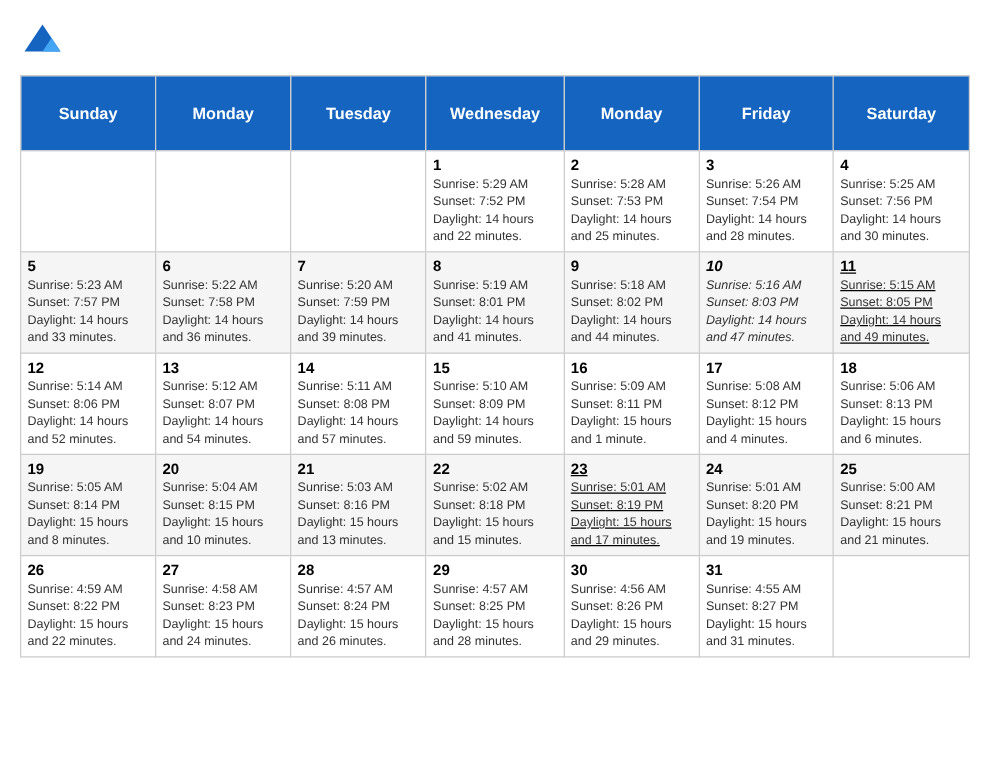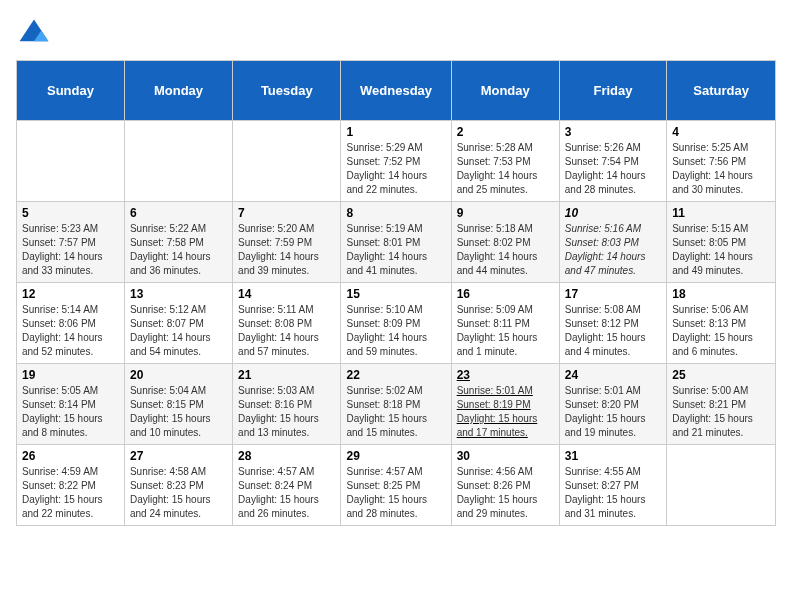--- a/index.html
+++ b/index.html
@@ -165,21 +165,21 @@
           <div class="day-info">Sunrise: 5:19 AM<br>Sunset: 8:01 PM<br>Daylight: 14 hours<br>and 41 minutes.</div>
         </td>
         <td style="background-color: rgb(245, 245, 245);">
           <span class="day-num">9</span>
           <div class="day-info">Sunrise: 5:18 AM<br>Sunset: 8:02 PM<br>Daylight: 14 hours<br>and 44 minutes.</div>
         </td>
         <td style="background-color: rgb(245, 245, 245); font-style: italic;">
           <span class="day-num">10</span>
           <div class="day-info">Sunrise: 5:16 AM<br>Sunset: 8:03 PM<br>Daylight: 14 hours<br>and 47 minutes.</div>
         </td>
-        <td style="background-color: rgb(245, 245, 245);">
+        <td style="background-color: rgb(245, 245, 245); text-decoration: underline;">
           <span class="day-num">11</span>
           <div class="day-info">Sunrise: 5:15 AM<br>Sunset: 8:05 PM<br>Daylight: 14 hours<br>and 49 minutes.</div>
         </td>
       </tr>
       <tr>
         <td>
           <span class="day-num">12</span>
           <div class="day-info">Sunrise: 5:14 AM<br>Sunset: 8:06 PM<br>Daylight: 14 hours<br>and 52 minutes.</div>
         </td>
         <td>

